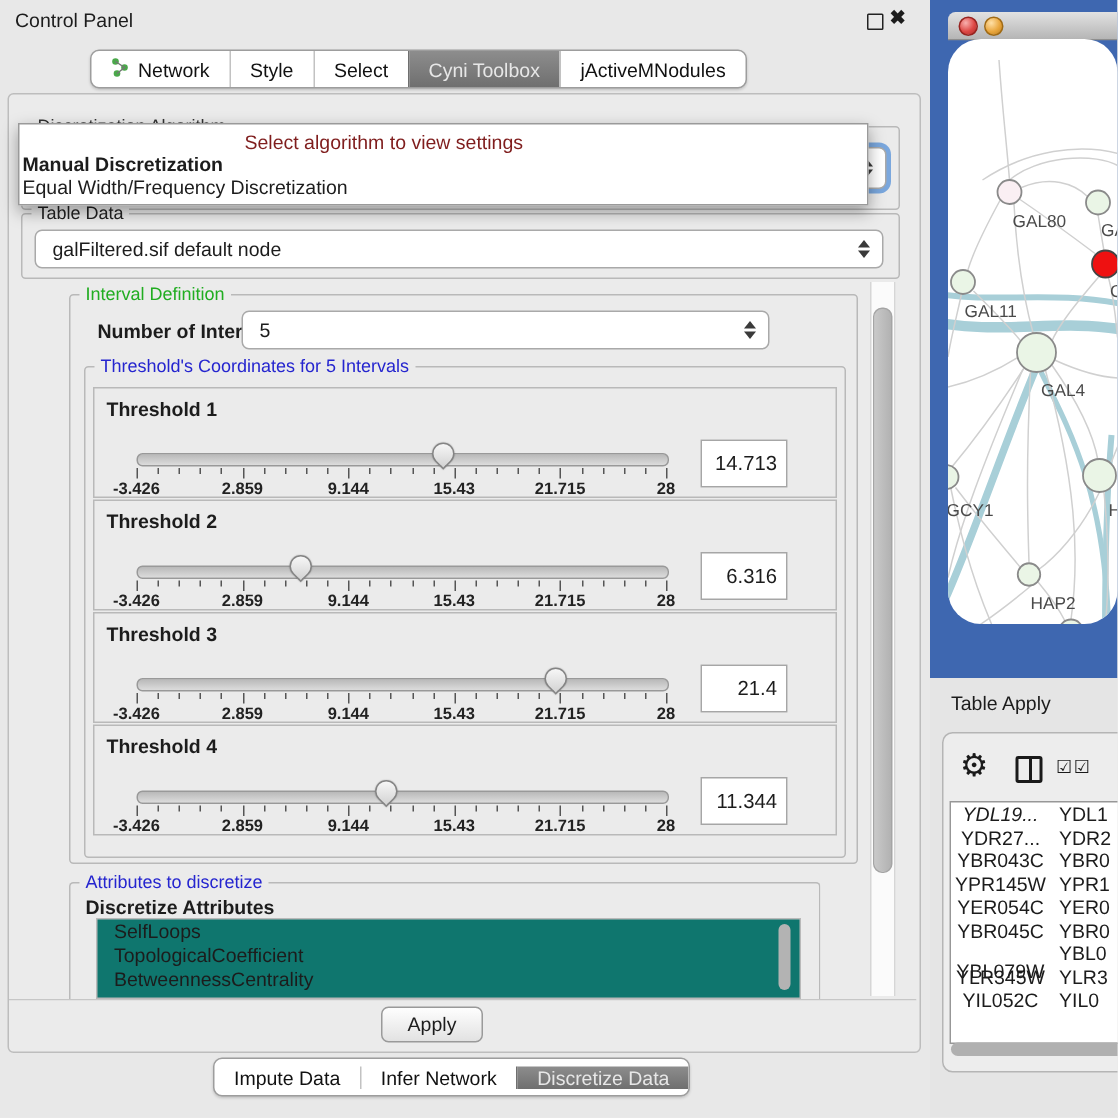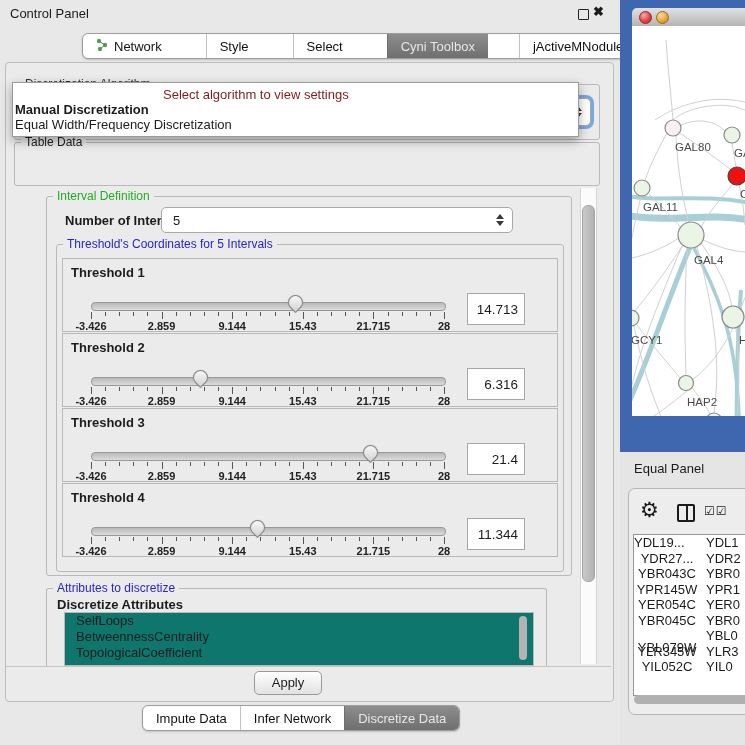--- a/index.html
+++ b/index.html
@@ -59,21 +59,21 @@
   
   .applybar{left:6px;top:666px;width:605px;height:33px;background:#ebebeb;border-top:1px solid #c6c6c6;
             border-radius:0 0 4px 4px;}
   .applybtn{left:254px;top:671px;width:66px;height:22px;background:linear-gradient(#fefefe,#e2e2e2);
             border:1px solid #9a9a9a;border-radius:5px;font-size:13px;text-align:center;line-height:22px;}
   
   .frame{left:620px;top:0;width:125px;height:452px;background:#3e67b0;}
   .nettitle{left:632px;top:8px;width:113px;height:18px;border-radius:5px 0 0 0;
             background:linear-gradient(#e2e2e2,#b5b5b5);border-bottom:1px solid #8e8e8e;}
   .tl{position:absolute;top:3px;width:11px;height:11px;border-radius:50%;}
-  .canvas{left:632px;top:26px;width:113px;height:390px;background:#fff;overflow:hidden;}
+  .canvas{left:632px;top:26px;width:113px;height:390px;background:#fff;overflow:hidden;border-radius:22px;}
   .rightbg{left:620px;top:452px;width:125px;height:293px;background:#e5e5e5;}
   .tp-title{left:634px;top:461px;font-size:13px;}
   .tp-box{left:628px;top:488px;width:122px;height:225px;background:#ededed;
           border:1px solid #b5b5b5;border-radius:7px;}
   .gear{left:640px;top:498px;font-size:21px;color:#1a1a1a;}
   .splitic{left:677px;top:504px;width:14px;height:14px;border:2px solid #1a1a1a;border-radius:2px;}
   .splitic div{position:absolute;left:50%;top:0;width:2px;height:100%;background:#1a1a1a;}
   .checks{left:704px;top:504px;font-size:12px;letter-spacing:1px;color:#1a1a1a;}
   .tbl{left:633px;top:534px;width:112px;height:160px;background:#fff;border:1px solid #979797;overflow:hidden;}
   .tbl .hrow{display:flex;height:23px;border-bottom:1px solid #8fa8b0;}
@@ -82,21 +82,21 @@
   .tbl .cell{font-size:13px;line-height:15.5px;flex:none;white-space:nowrap;}
   .hscroll{left:634px;top:695px;width:115px;height:9px;border-radius:4.5px;background:#b0b0b0;}
 </style>
 </head>
 <body>
 
 <div class="abs cp-title">Control Panel</div>
 <div class="abs float-ic"></div>
 <div class="abs close-ic">✖</div>
 
-<div class="seg" id="top-tabs" style="left:82px;top:33px;gap:31px;">
+<div class="seg" id="top-tabs" style="left:60px;top:33px;">
     <div class="s">
       <span><svg width="13" height="14" viewBox="0 0 13 14">
           <circle cx="3" cy="3" r="2.2" fill="#4aa84a"></circle>
           <circle cx="9" cy="7" r="2.2" fill="#4aa84a"></circle>
           <circle cx="4" cy="11" r="2.2" fill="#4aa84a"></circle>
           <path d="M3,3 L9,7 L4,11" stroke="#777" stroke-width="1" fill="none"></path>
         </svg></span>
       <span>Network</span>
     </div>
     <div class="s">
@@ -128,20 +128,27 @@
 <div class="abs popup">
   <div class="hint">Select algorithm to view settings</div>
   <div id="popup-items">
       <div class="item" style="top: 19px; font-weight: bold;">Manual Discretization</div>
       <div class="item" style="top: 34px;">Equal Width/Frequency Discretization</div>
     </div>
 </div>
 
 <div class="group" style="left:14px;top:142px;width:584px;height:42px;">
   <span class="legend" style="color:#222;">Table Data</span>
+  <div class="combo" style="left:8px;top:10px;width:564px;height:24px;">
+    <span class="val">galFiltered.sif default node</span>
+    <span class="stepper">
+        <span class="up" style="display:block"></span>
+        <span class="dn" style="display:block"></span>
+      </span>
+  </div>
 </div>
 
 <div class="group" style="left:46px;top:196px;width:524px;height:378px;">
   <span class="legend" style="color:#21ad21;">Interval Definition</span>
   <div class="abs" style="left:18px;top:16px;font-size:13px;font-weight:bold;">Number of Intervals</div>
   <div class="combo" style="left:114px;top:10px;width:350px;height:24px;">
     <span class="val">5</span>
     <span class="stepper">
         <span class="up" style="display:block"></span>
         <span class="dn" style="display:block"></span>
@@ -314,32 +321,32 @@
       </div>
     </div>
   </div>
 
 <div class="group" style="left:46px;top:588px;width:499px;height:84px;border-bottom:none;">
   <span class="legend" style="color:#2525cf;">Attributes to discretize</span>
   <div class="abs" style="left:10px;top:8px;font-size:13px;font-weight:bold;">Discretize Attributes</div>
 </div>
 <div class="attrlist" id="attr-list">
     <div class="ai">SelfLoops</div>
+    <div class="ai">TopologicalCoefficient</div>
     <div class="ai">BetweennessCentrality</div>
-    <div class="ai">TopologicalCoefficient</div>
   </div>
 <div class="pillv" style="left:519px;top:616px;width:8px;height:44px;"></div>
 
 <div class="abs vtrack"></div>
 <div class="abs vthumb"></div>
 
 <div class="abs applybar"></div>
 <div class="abs applybtn">Apply</div>
 
-<div class="seg" id="bottom-tabs" style="left:142px;top:705px;">
+<div class="seg" id="bottom-tabs" style="left:142px;top:705px;align-items:center;">
     <div class="s">
       <span>Impute Data</span>
     </div>
     <div class="s">
       <span>Infer Network</span>
     </div>
     <div class="s sel">
       <span>Discretize Data</span>
     </div>
   </div>
@@ -397,30 +404,30 @@
       <text x="734" y="157" font-size="11.5" fill="#4a4a4a" font-family="&quot;Liberation Sans&quot;, sans-serif">GA</text>
       <text x="740" y="198" font-size="11.5" fill="#4a4a4a" font-family="&quot;Liberation Sans&quot;, sans-serif">C</text>
       <text x="643" y="211" font-size="11.5" fill="#4a4a4a" font-family="&quot;Liberation Sans&quot;, sans-serif">GAL11</text>
       <text x="694" y="264" font-size="11.5" fill="#4a4a4a" font-family="&quot;Liberation Sans&quot;, sans-serif">GAL4</text>
       <text x="631" y="344" font-size="11.5" fill="#4a4a4a" font-family="&quot;Liberation Sans&quot;, sans-serif">GCY1</text>
       <text x="739" y="344" font-size="11.5" fill="#4a4a4a" font-family="&quot;Liberation Sans&quot;, sans-serif">H</text>
       <text x="687" y="406" font-size="11.5" fill="#4a4a4a" font-family="&quot;Liberation Sans&quot;, sans-serif">HAP2</text>
     </svg></div>
 
 <div class="abs rightbg"></div>
-<div class="abs tp-title">Equal Panel</div>
+<div class="abs tp-title">Table Apply</div>
 <div class="abs tp-box"></div>
 <div class="abs gear">⚙</div>
 <div class="abs splitic">
     <div></div>
   </div>
 <div class="abs checks">☑☑</div>
 <div class="abs tbl" id="node-table">
     <div class="row">
-      <div class="cell" style="width: 66px; ">YDL19...</div>
+      <div class="cell" style="width: 66px; text-align: center; font-style: italic;">YDL19...</div>
       <div class="cell" style="width: 90px; text-align: left; padding-left: 6px;">YDL1</div>
     </div>
     <div class="row">
       <div class="cell" style="width: 66px; text-align: center;">YDR27...</div>
       <div class="cell" style="width: 90px; text-align: left; padding-left: 6px;">YDR2</div>
     </div>
     <div class="row">
       <div class="cell" style="width: 66px; text-align: center;">YBR043C</div>
       <div class="cell" style="width: 90px; text-align: left; padding-left: 6px;">YBR0</div>
     </div>

